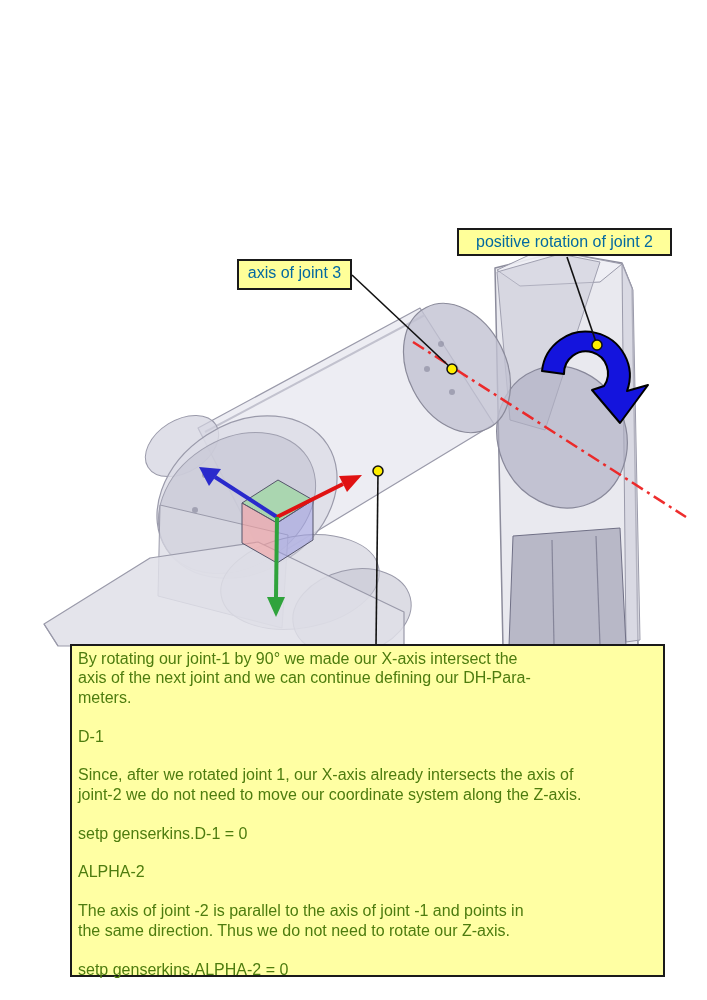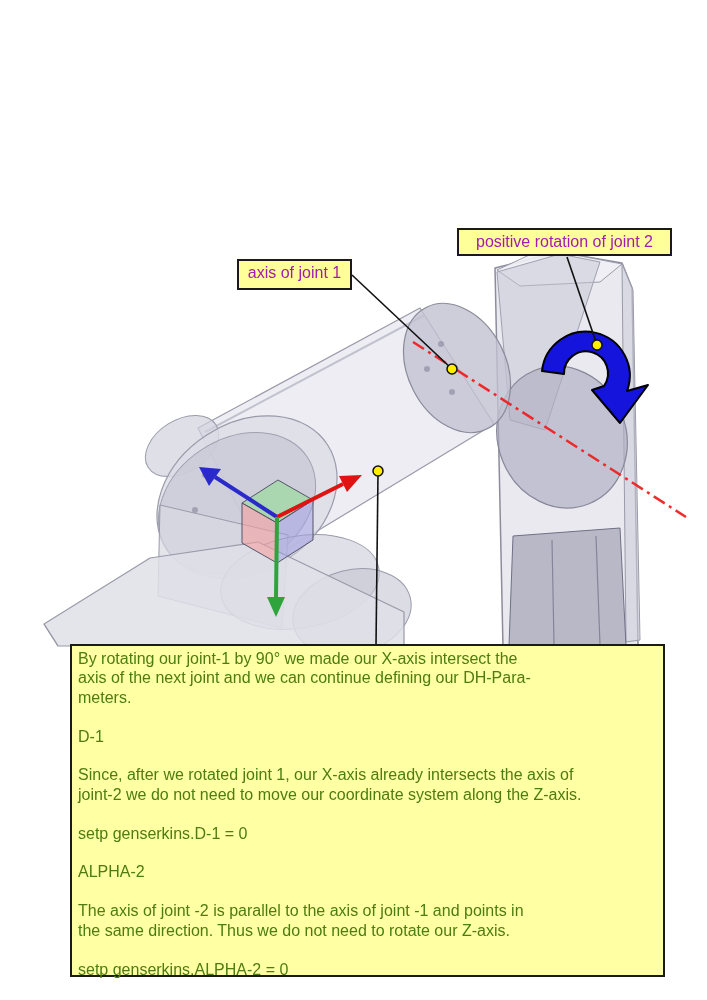--- a/index.html
+++ b/index.html
@@ -9,21 +9,21 @@
     background:#ffffff;
     font-family:"Liberation Sans", sans-serif;
     overflow:hidden;
   }
   .stage svg{position:absolute;left:0;top:0;}
   .callout-label{
     position:absolute;
     box-sizing:border-box;
     border:2px solid #1a1a1a;
     background:#ffff99;
-    color:#a21caf;
+    color:#0369a1;
     font-size:16px;
     line-height:1.3;
     padding:2px 6px;
     white-space:nowrap;
   }
   .label-axis{left:237px;top:259px;width:115px;height:31px;text-align:center;}
   .label-rotation{left:457px;top:228px;width:215px;height:28px;text-align:center;}
   .note-box{
     position:absolute;
     left:70px;top:644px;
@@ -104,21 +104,21 @@
       <line x1="378" y1="473" x2="376" y2="646"></line>
     </g>
 
     <g stroke="#111111" stroke-width="1.5">
       <circle cx="452" cy="369" r="5" fill="#ffee00"></circle>
       <circle cx="597" cy="345" r="5" fill="#ffee00"></circle>
       <circle cx="378" cy="471" r="5" fill="#ffee00"></circle>
     </g>
   </svg>
 
-  <div class="callout-label label-axis" style="background-color: rgb(255, 255, 153);">axis of joint 1</div>
+  <div class="callout-label label-axis" style="background-color: rgb(255, 255, 153);">axis of joint 3</div>
 
   <div class="callout-label label-rotation" style="background-color: rgb(255, 255, 153);">positive rotation of joint 2</div>
 
   <div class="note-box" style="background-color: rgb(255, 255, 163);">By rotating our joint-1 by 90° we made our X-axis intersect the
 axis of the next joint and we can continue defining our DH-Para-
 meters.
 
 D-1
 
 Since, after we rotated joint 1, our X-axis already intersects the axis of

